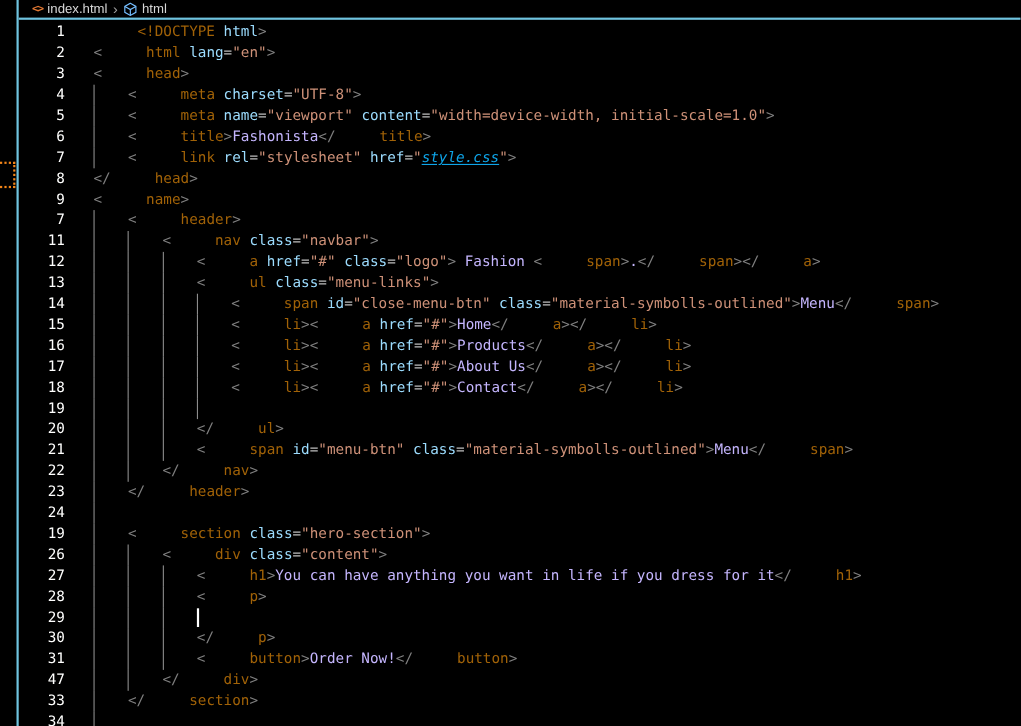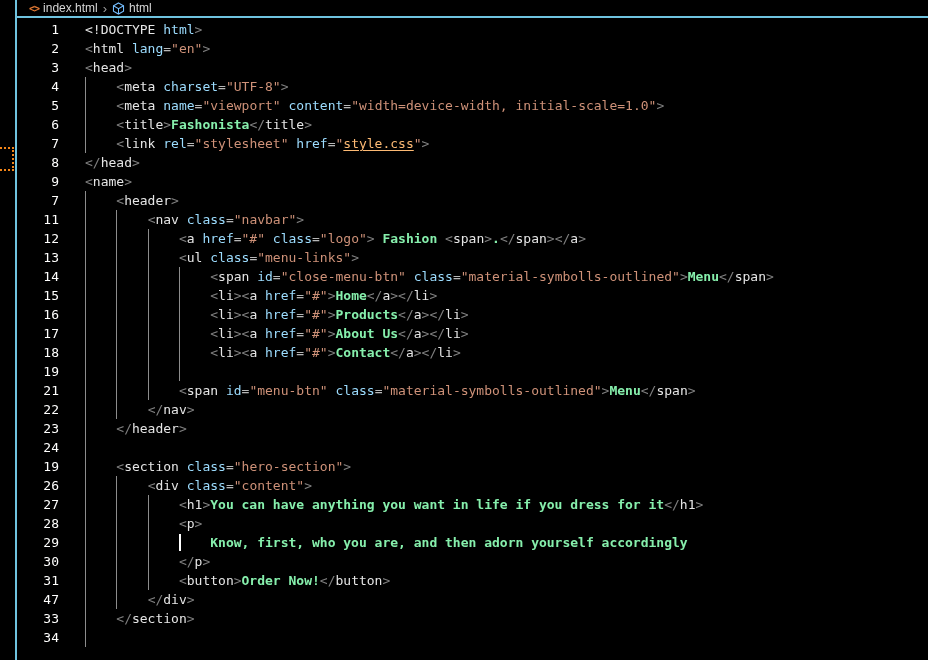--- a/index.html
+++ b/index.html
@@ -31,26 +31,26 @@
   .bc-sep { color:#9d9d9d; font-size:13px; line-height:1; }
   .cube-icon { display:block; }
   
   .code-area { position:absolute; left:17px; top:20px; right:0; bottom:0; }
   .code-line { display:flex; height:19px; line-height:19px; }
   .ln { flex:none; width:42px; text-align:right; color:#fffffe; user-select:none; }
   .cc { position:relative; flex:1; margin-left:26px; white-space:pre; }
   .guide { position:absolute; top:0; bottom:0; width:1px; background:rgba(255,255,255,0.55); }
   .caret { position:absolute; top:1px; bottom:1px; width:2px; background:#ffffff; }
   .tk-p { color:#808080; }
-  .tk-t { color:#e5e5e5; }
+  .tk-t { color:#a16207;margin-left:40px; }
   .tk-a { color:#9cdcfe; }
   .tk-s { color:#ce9178; }
   .tk-e { color:#b8b8b8; }
-  .tk-x { color:#86efac; font-weight:bold; }
-  .tk-l { color:#fdba74; text-decoration:underline; text-underline-offset:2px; }
+  .tk-x { color:#c4b5fd; font-weight:normal; }
+  .tk-l { color:#0ea5e9; text-decoration:underline; text-underline-offset:2px;font-style:italic; }
 </style>
 </head>
 <body>
 
 <div class="screen">
 
   <div class="breadcrumb">
     <span class="bc-item">
       <span class="file-icon">&lt;&gt;</span>
       <span>index.html</span>
@@ -141,20 +141,24 @@
       </div>
       <div class="code-line">
         <span class="ln">18</span>
         <span class="cc"><i class="guide" style="left: 0ch;"></i><i class="guide" style="left: 4ch;"></i><i class="guide" style="left: 8ch;"></i><i class="guide" style="left: 12ch;"></i>                <span class="tk-p">&lt;</span><span class="tk-t">li</span><span class="tk-p">&gt;&lt;</span><span class="tk-t">a</span><span class="tk-a"> href</span><span class="tk-e">=</span><span class="tk-s">"#"</span><span class="tk-p">&gt;</span><span class="tk-x">Contact</span><span class="tk-p">&lt;/</span><span class="tk-t">a</span><span class="tk-p">&gt;&lt;/</span><span class="tk-t">li</span><span class="tk-p">&gt;</span></span>
       </div>
       <div class="code-line">
         <span class="ln">19</span>
         <span class="cc"><i class="guide" style="left: 0ch;"></i><i class="guide" style="left: 4ch;"></i><i class="guide" style="left: 8ch;"></i><i class="guide" style="left: 12ch;"></i></span>
       </div>
       <div class="code-line">
+        <span class="ln">20</span>
+        <span class="cc"><i class="guide" style="left: 0ch;"></i><i class="guide" style="left: 4ch;"></i><i class="guide" style="left: 8ch;"></i>            <span class="tk-p">&lt;/</span><span class="tk-t">ul</span><span class="tk-p">&gt;</span></span>
+      </div>
+      <div class="code-line">
         <span class="ln">21</span>
         <span class="cc"><i class="guide" style="left: 0ch;"></i><i class="guide" style="left: 4ch;"></i><i class="guide" style="left: 8ch;"></i>            <span class="tk-p">&lt;</span><span class="tk-t">span</span><span class="tk-a"> id</span><span class="tk-e">=</span><span class="tk-s">"menu-btn"</span><span class="tk-a"> class</span><span class="tk-e">=</span><span class="tk-s">"material-symbolls-outlined"</span><span class="tk-p">&gt;</span><span class="tk-x">Menu</span><span class="tk-p">&lt;/</span><span class="tk-t">span</span><span class="tk-p">&gt;</span></span>
       </div>
       <div class="code-line">
         <span class="ln">22</span>
         <span class="cc"><i class="guide" style="left: 0ch;"></i><i class="guide" style="left: 4ch;"></i>        <span class="tk-p">&lt;/</span><span class="tk-t">nav</span><span class="tk-p">&gt;</span></span>
       </div>
       <div class="code-line">
         <span class="ln">23</span>
         <span class="cc"><i class="guide" style="left: 0ch;"></i>    <span class="tk-p">&lt;/</span><span class="tk-t">header</span><span class="tk-p">&gt;</span></span>
@@ -174,21 +178,21 @@
       <div class="code-line">
         <span class="ln">27</span>
         <span class="cc"><i class="guide" style="left: 0ch;"></i><i class="guide" style="left: 4ch;"></i><i class="guide" style="left: 8ch;"></i>            <span class="tk-p">&lt;</span><span class="tk-t">h1</span><span class="tk-p">&gt;</span><span class="tk-x">You can have anything you want in life if you dress for it</span><span class="tk-p">&lt;/</span><span class="tk-t">h1</span><span class="tk-p">&gt;</span></span>
       </div>
       <div class="code-line">
         <span class="ln">28</span>
         <span class="cc"><i class="guide" style="left: 0ch;"></i><i class="guide" style="left: 4ch;"></i><i class="guide" style="left: 8ch;"></i>            <span class="tk-p">&lt;</span><span class="tk-t">p</span><span class="tk-p">&gt;</span></span>
       </div>
       <div class="code-line">
         <span class="ln">29</span>
-        <span class="cc"><i class="guide" style="left: 0ch;"></i><i class="guide" style="left: 4ch;"></i><i class="guide" style="left: 8ch;"></i><i class="caret" style="left: 12ch;"></i>                <span class="tk-x">Know, first, who you are, and then adorn yourself accordingly</span></span>
+        <span class="cc"><i class="guide" style="left: 0ch;"></i><i class="guide" style="left: 4ch;"></i><i class="guide" style="left: 8ch;"></i><i class="caret" style="left: 12ch;"></i>                </span>
       </div>
       <div class="code-line">
         <span class="ln">30</span>
         <span class="cc"><i class="guide" style="left: 0ch;"></i><i class="guide" style="left: 4ch;"></i><i class="guide" style="left: 8ch;"></i>            <span class="tk-p">&lt;/</span><span class="tk-t">p</span><span class="tk-p">&gt;</span></span>
       </div>
       <div class="code-line">
         <span class="ln">31</span>
         <span class="cc"><i class="guide" style="left: 0ch;"></i><i class="guide" style="left: 4ch;"></i><i class="guide" style="left: 8ch;"></i>            <span class="tk-p">&lt;</span><span class="tk-t">button</span><span class="tk-p">&gt;</span><span class="tk-x">Order Now!</span><span class="tk-p">&lt;/</span><span class="tk-t">button</span><span class="tk-p">&gt;</span></span>
       </div>
       <div class="code-line">

